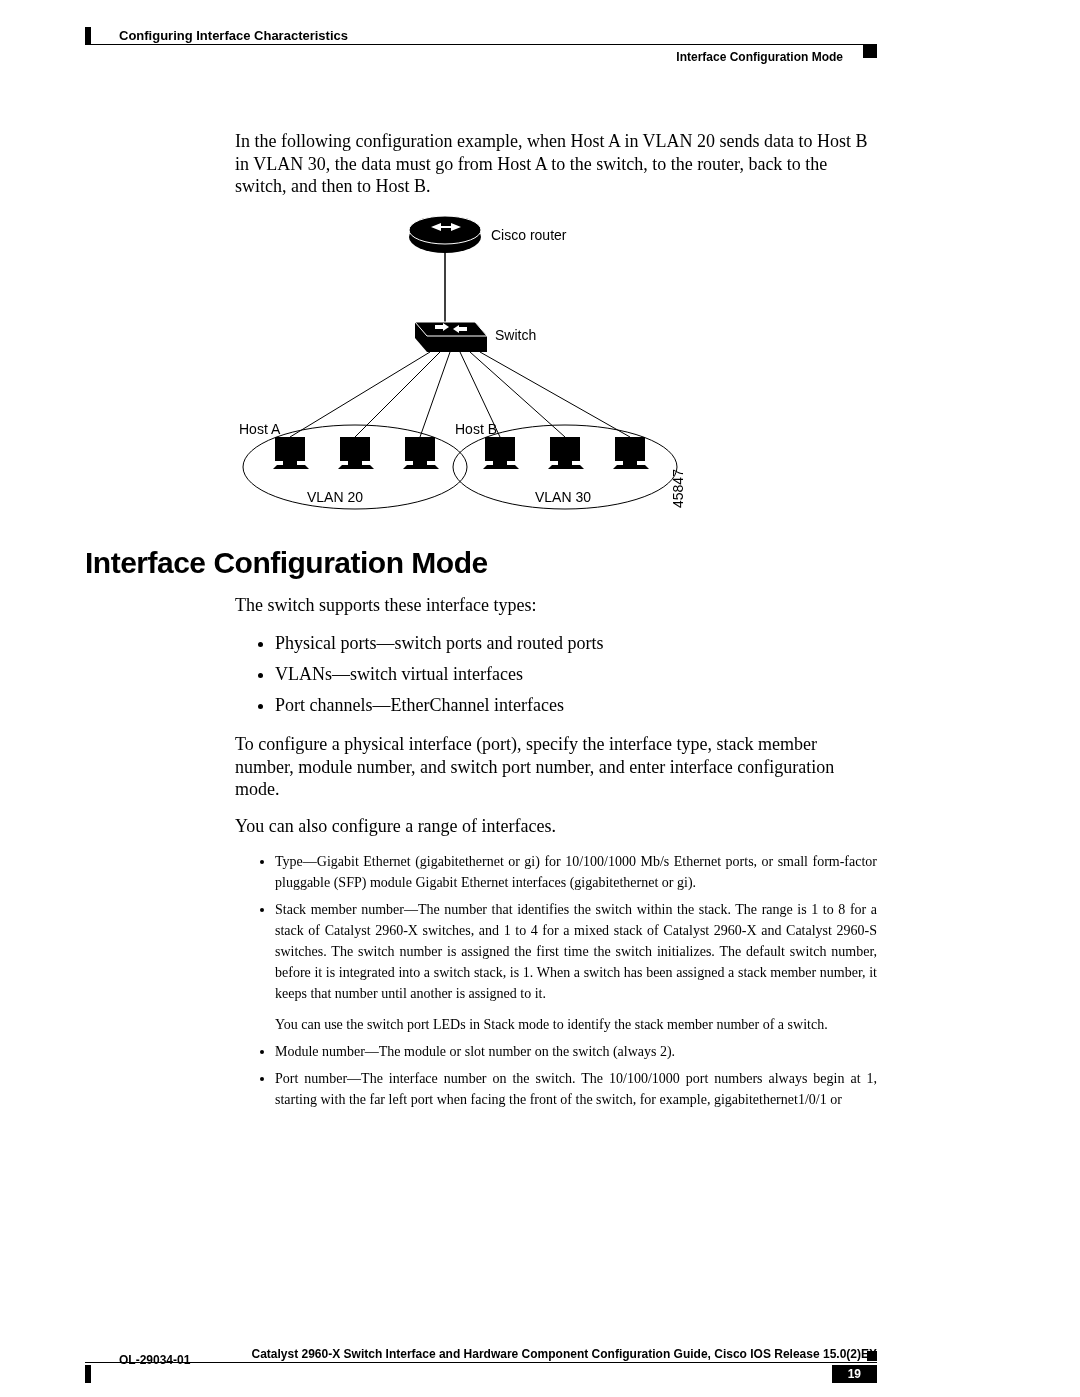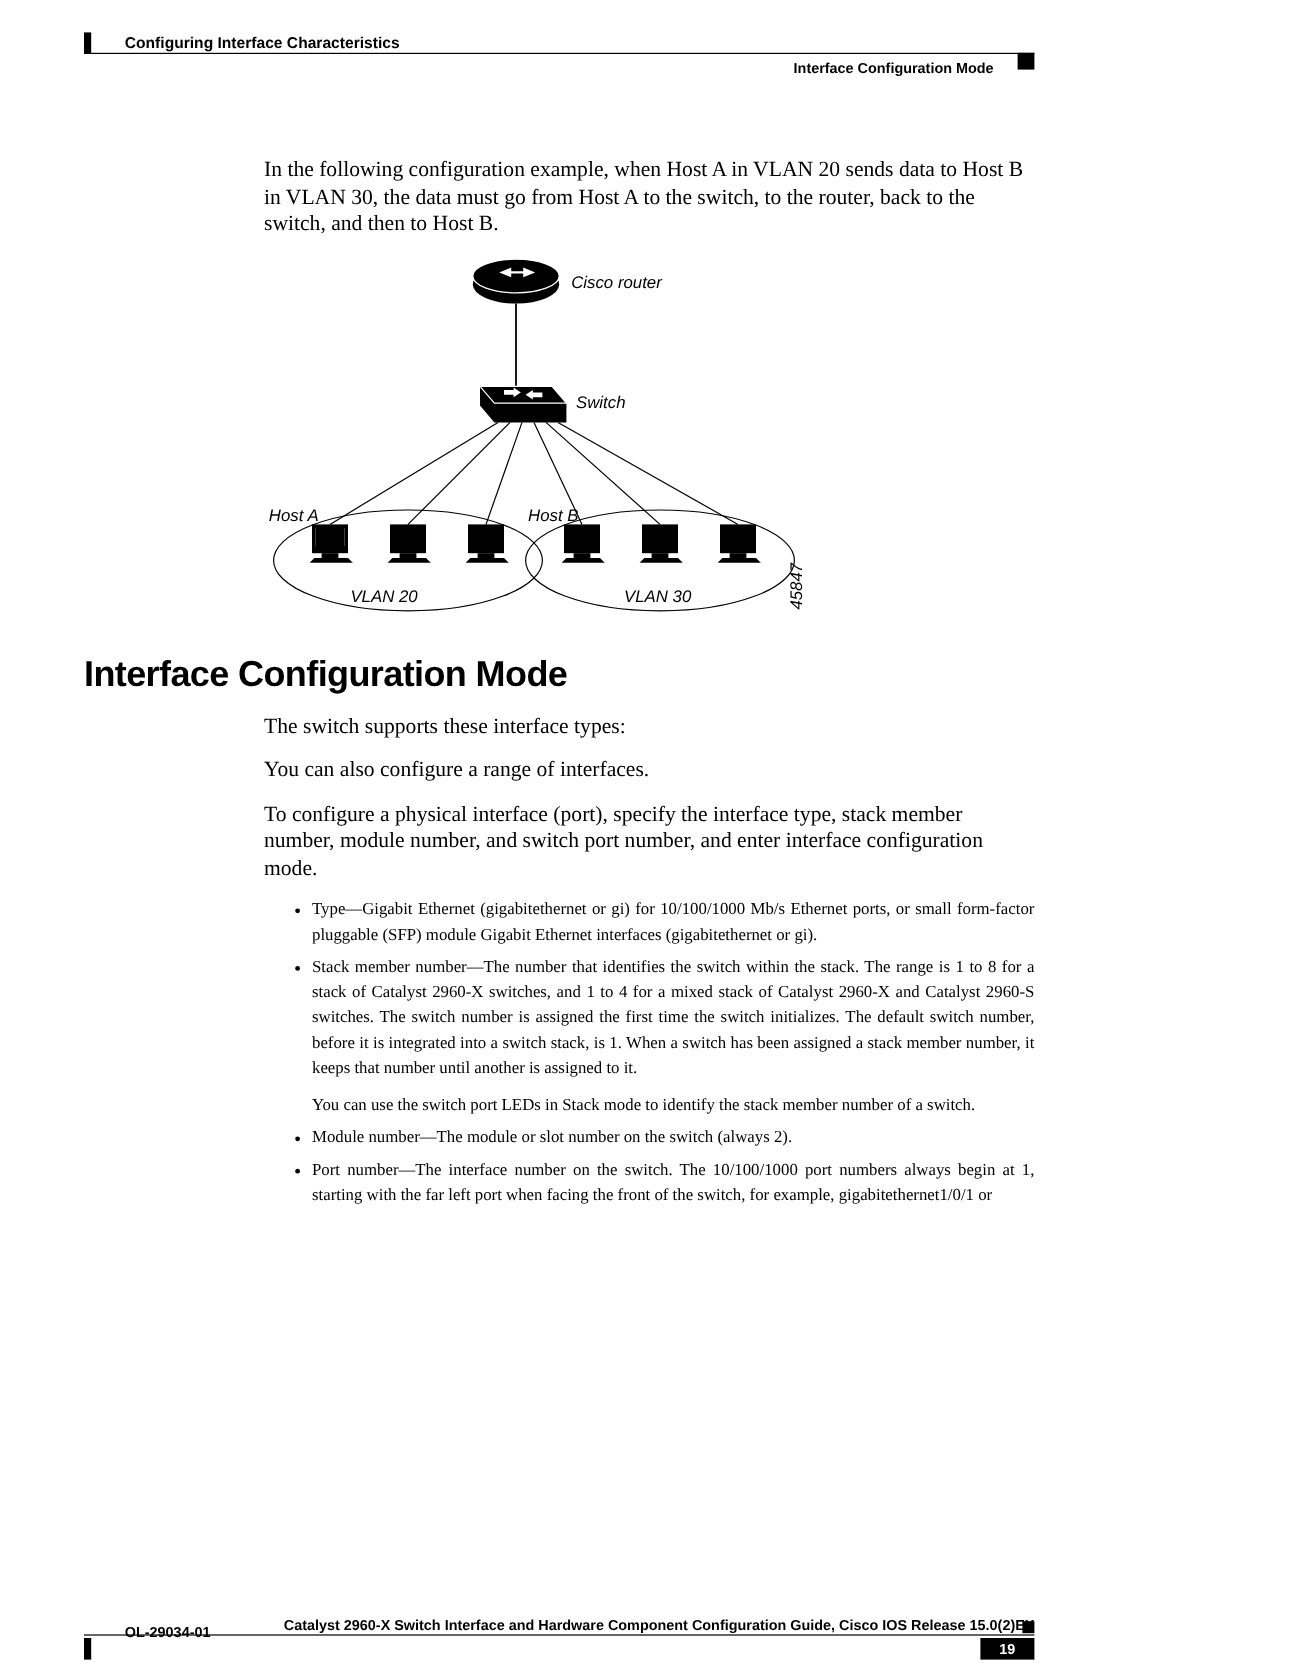--- a/index.html
+++ b/index.html
@@ -9,20 +9,21 @@
     font-family: "Times New Roman", Times, serif;
     color: #000;
     width: 1080px;
   }
   .page {
     position: relative;
     width: 932px;
     height: 1397px;
     box-sizing: border-box;
     padding: 0 70px;
+    margin-left: 15px;
   }
   .marker {
     position: absolute;
     background: #000;
   }
   .header {
     position: absolute;
     top: 28px;
     left: 70px;
     right: 70px;
@@ -70,21 +71,20 @@
     font-weight: bold;
     font-style: italic;
     font-size: 13px;
     margin: 28px 0 6px 150px;
     display: block;
   }
   .figure {
     margin-left: 150px;
     width: 460px;
     height: 300px;
-    font-style: italic;
   }
   .h1 {
     font-family: Arial, Helvetica, sans-serif;
     font-weight: 800;
     font-size: 30px;
     margin: 34px 0 14px 0;
     letter-spacing: -0.5px;
   }
   ul.bullets {
     margin: 0 0 14px 170px;
@@ -239,23 +239,28 @@
         <text x="72" y="290">VLAN 20</text>
         <text x="300" y="290">VLAN 30</text>
         <text x="448" y="296" transform="rotate(-90 448 296)" font-size="10">45847</text>
       </svg>
     </div>
 
 
     <div class="h1">Interface Configuration Mode</div>
 
     <p class="body-text indent">The switch supports these interface types:</p>
-
+    <ul class="bullets bullets-tight">
+      <li>Physical ports—switch ports and routed ports</li>
+      <li>VLANs—switch virtual interfaces</li>
+      <li>Port channels—EtherChannel interfaces</li>
+    </ul>
+
+    <p class="body-text indent">To configure a physical interface (port), specify the interface type, stack member number, module number, and switch port number, and enter interface configuration mode.</p>
     <p class="body-text indent">You can also configure a range of interfaces.</p>
-    <p class="body-text indent">To configure a physical interface (port), specify the interface type, stack member number, module number, and switch port number, and enter interface configuration mode.</p>
 
     <ul class="bullets">
       <li>Type—Gigabit Ethernet (gigabitethernet or gi) for 10/100/1000 Mb/s Ethernet ports, or small form-factor pluggable (SFP) module Gigabit Ethernet interfaces (gigabitethernet or gi).</li>
       <li>
         <span>Stack member number—The number that identifies the switch within the stack. The range is 1 to 8 for a stack of Catalyst 2960-X switches, and 1 to 4 for a mixed stack of Catalyst 2960-X and Catalyst 2960-S switches. The switch number is assigned the first time the switch initializes. The default switch number, before it is integrated into a switch stack, is 1. When a switch has been assigned a stack member number, it keeps that number until another is assigned to it.</span>
         <div style="height:10px"></div>
         <span>You can use the switch port LEDs in Stack mode to identify the stack member number of a switch.</span>
       </li>
       <li>Module number—The module or slot number on the switch (always 2).</li>
       <li>Port number—The interface number on the switch. The 10/100/1000 port numbers always begin at 1, starting with the far left port when facing the front of the switch, for example, gigabitethernet1/0/1 or</li>

